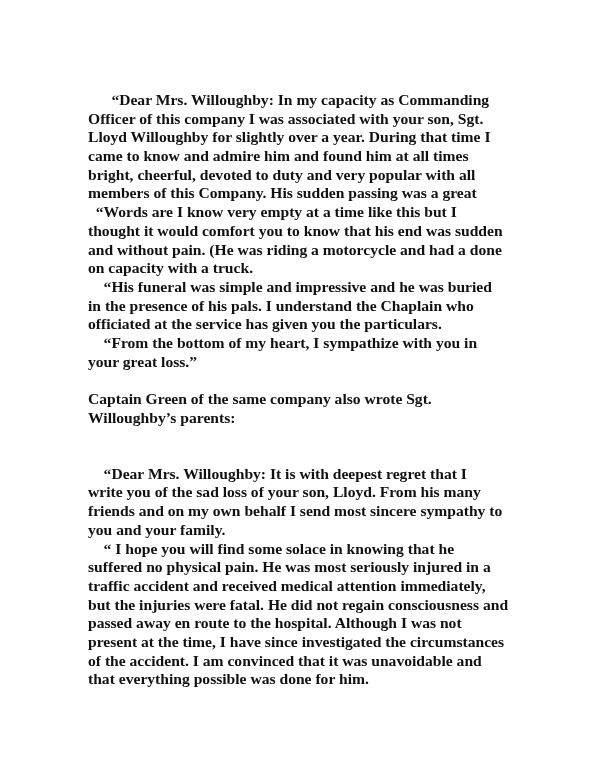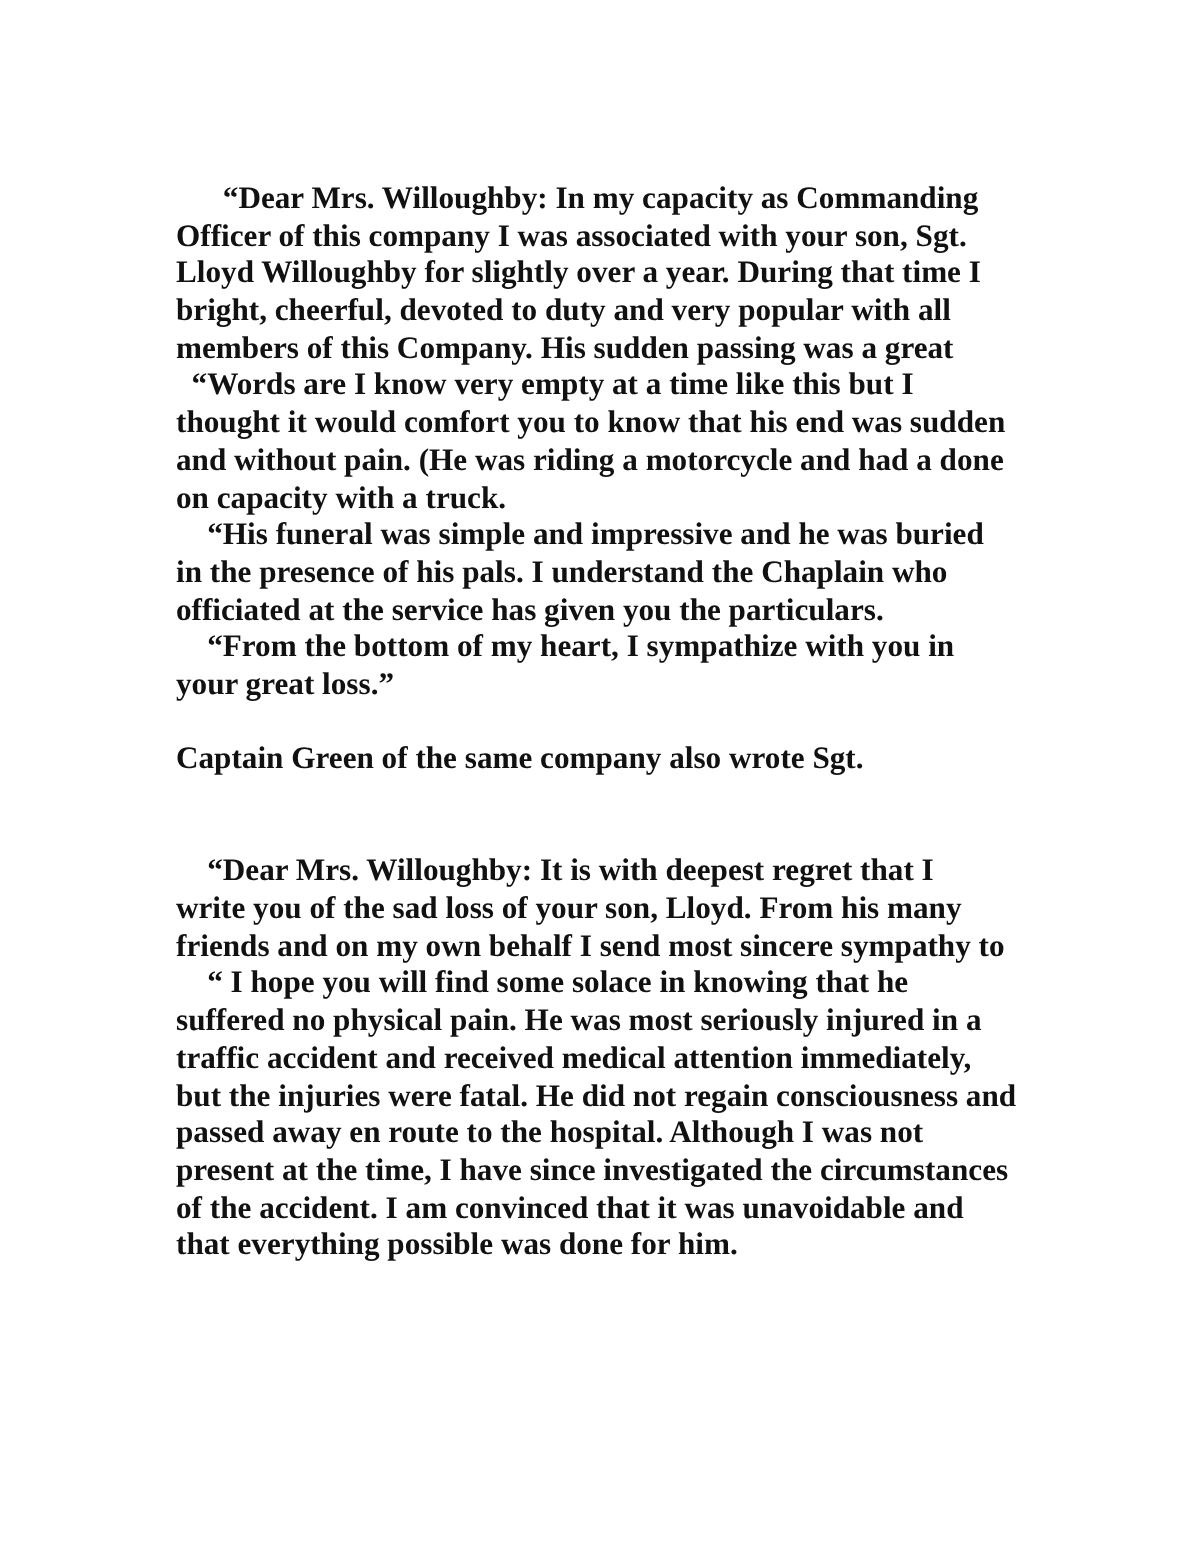--- a/index.html
+++ b/index.html
@@ -14,41 +14,44 @@
   .gap2 { height: 37.4px; }
 </style>
 </head>
 <body>
 
 <div class="page">
   <div>
     <div class="line" style="white-space:pre">      “Dear Mrs. Willoughby: In my capacity as Commanding</div>
     <div class="line">Officer of this company I was associated with your son, Sgt.</div>
     <div class="line">Lloyd Willoughby for slightly over a year. During that time I</div>
+    <div class="line">came to know and admire him and found him at all times</div>
     <div class="line">bright, cheerful, devoted to duty and very popular with all</div>
     <div class="line">members of this Company. His sudden passing was a great</div>
     <div class="line" style="white-space:pre">  “Words are I know very empty at a time like this but I</div>
     <div class="line">thought it would comfort you to know that his end was sudden</div>
     <div class="line">and without pain. (He was riding a motorcycle and had a done</div>
     <div class="line">on capacity with a truck.</div>
     <div class="line" style="white-space:pre">    “His funeral was simple and impressive and he was buried</div>
     <div class="line">in the presence of his pals. I understand the Chaplain who</div>
     <div class="line">officiated at the service has given you the particulars.</div>
     <div class="line" style="white-space:pre">    “From the bottom of my heart, I sympathize with you in</div>
     <div class="line">your great loss.”</div>
   </div>
   <div class="gap"></div>
   <div>
     <div class="line">Captain Green of the same company also wrote Sgt.</div>
+    <div class="line">Willoughby’s parents:</div>
   </div>
   <div class="gap2"></div>
   <div>
     <div class="line" style="white-space:pre">    “Dear Mrs. Willoughby: It is with deepest regret that I</div>
     <div class="line">write you of the sad loss of your son, Lloyd. From his many</div>
     <div class="line">friends and on my own behalf I send most sincere sympathy to</div>
+    <div class="line">you and your family.</div>
     <div class="line" style="white-space:pre">    “ I hope you will find some solace in knowing that he</div>
     <div class="line">suffered no physical pain. He was most seriously injured in a</div>
     <div class="line">traffic accident and received medical attention immediately,</div>
     <div class="line">but the injuries were fatal. He did not regain consciousness and</div>
     <div class="line">passed away en route to the hospital. Although I was not</div>
     <div class="line">present at the time, I have since investigated the circumstances</div>
     <div class="line">of the accident. I am convinced that it was unavoidable and</div>
     <div class="line">that everything possible was done for him.</div>
   </div>
 </div>

